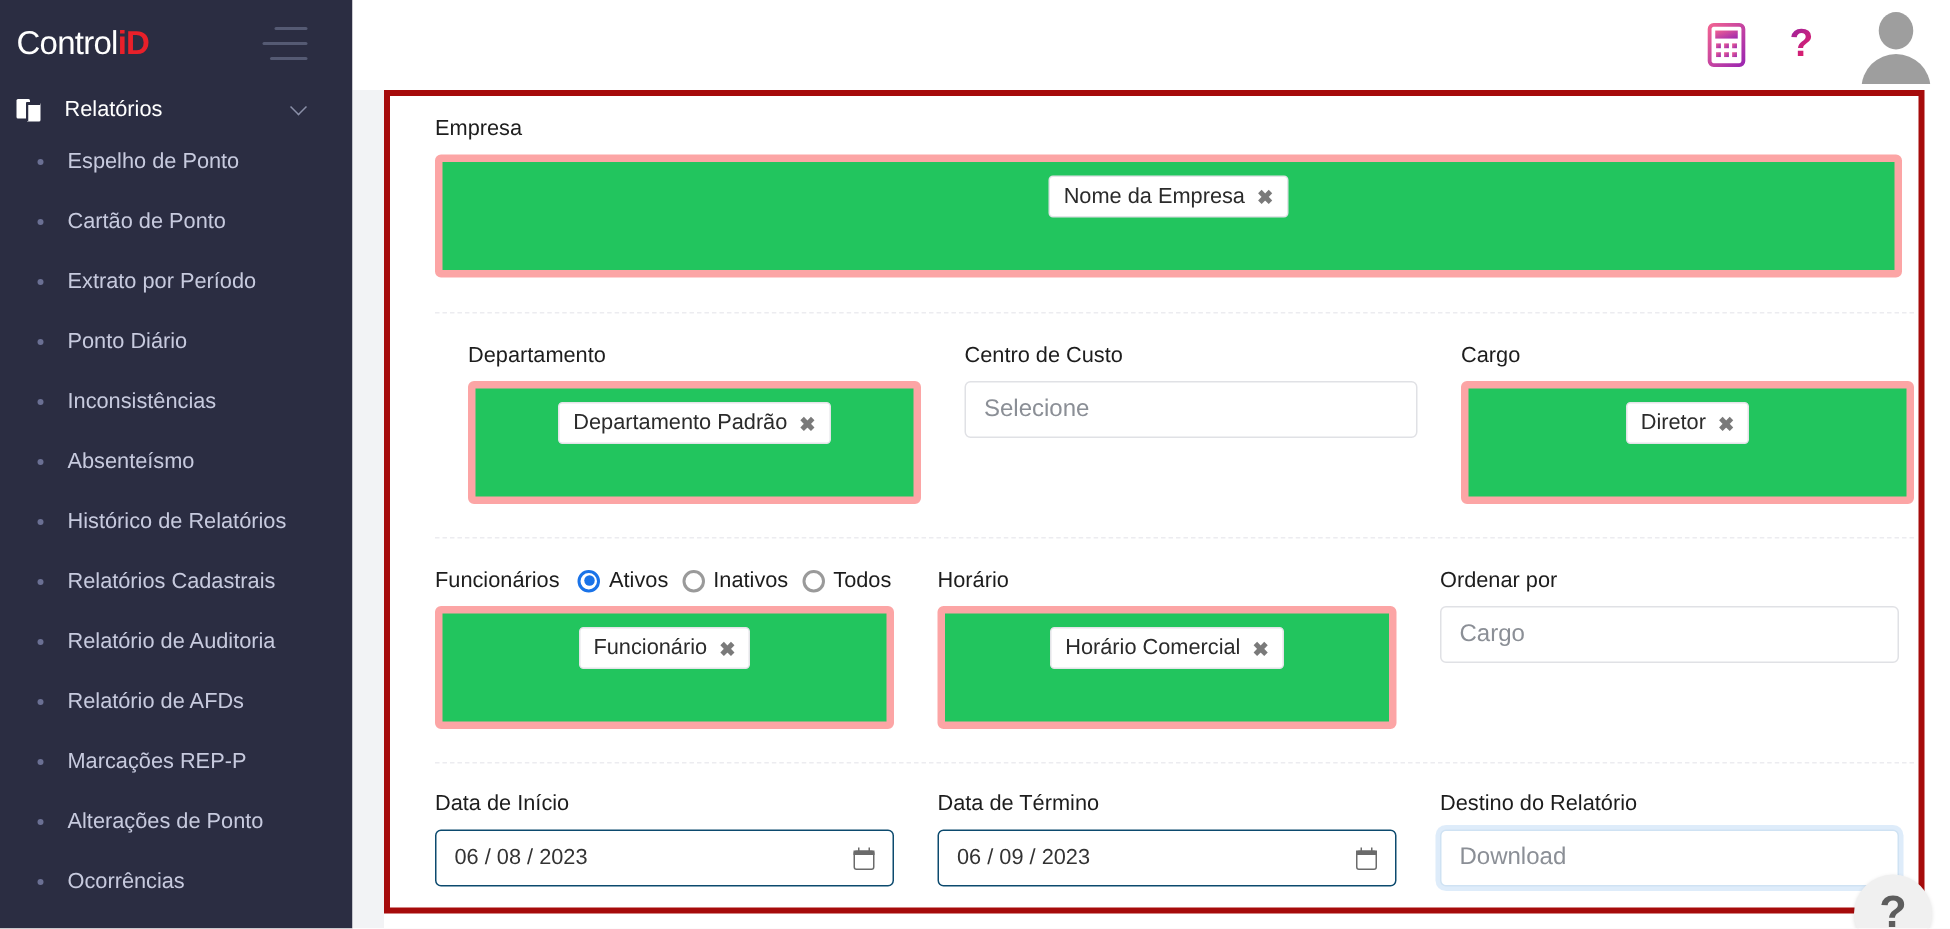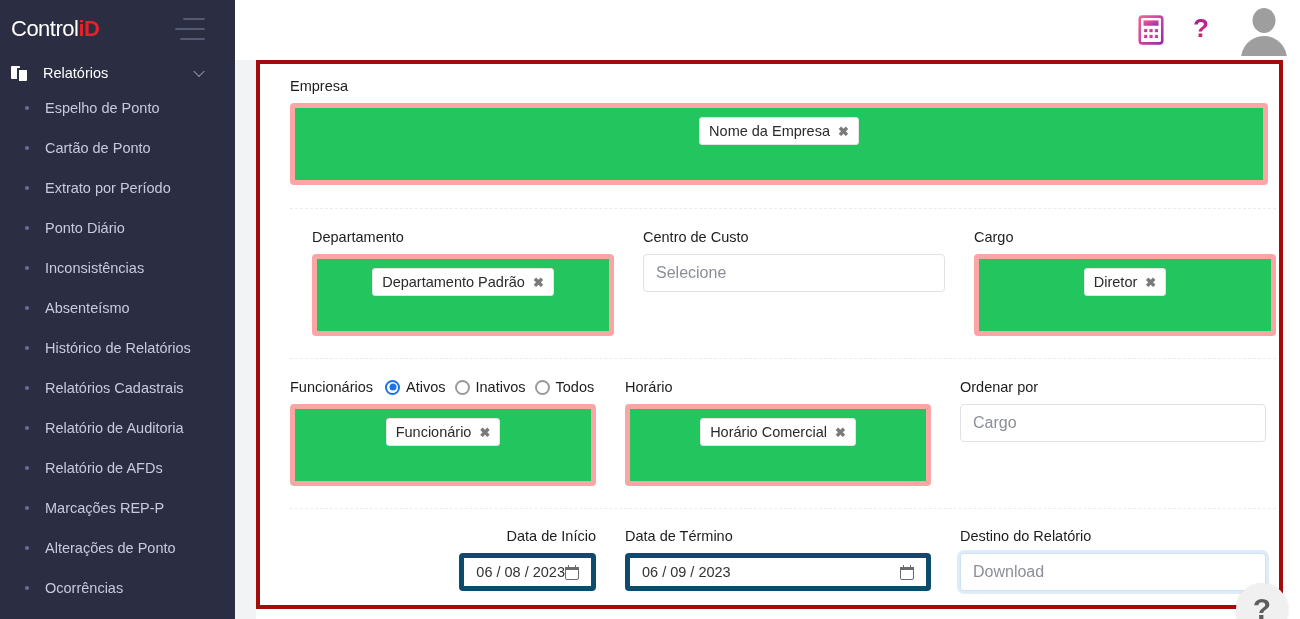--- a/index.html
+++ b/index.html
@@ -192,21 +192,21 @@
   }
   .radio-opt.on .radio-dot { border-color: #1a73e8; }
   .radio-opt.on .radio-dot::after {
     content: ""; position: absolute; left: 50%; top: 50%;
     transform: translate(-50%,-50%);
     width: 7px; height: 7px; border-radius: 50%; background: #1a73e8;
   }
 
   
   .datebox {
-    border: 5px solid #0c4a6e; border-radius: 4px; background: #fff;
+    border: 1px solid #0c4a6e; border-radius: 4px; background: #fff;
     height: 38px; display: flex; align-items: center; justify-content: space-between;
     padding: 0 12px;
     font-size: 14.5px; color: #333;
   }
   .cal-ico { width: 14px; height: 15px; position: relative; flex: 0 0 14px; }
   .cal-ico .fr { position: absolute; inset: 2px 0 0 0; border: 1.4px solid #6b6b6b; border-radius: 2px; }
   .cal-ico .tp { position: absolute; left: 0; top: 2px; width: 100%; height: 3.5px; background: #6b6b6b; }
   .cal-ico .p1 { position: absolute; left: 3px; top: 0; width: 1.4px; height: 4px; background: #6b6b6b; }
   .cal-ico .p2 { position: absolute; right: 3px; top: 0; width: 1.4px; height: 4px; background: #6b6b6b; }
 
@@ -429,21 +429,21 @@
           <span class="flabel">Ordenar por</span>
           <div class="selbox">
             <span>Cargo</span>
           </div>
         </div>
       </div>
 
       <div class="sep" style="margin-top:22px;"></div>
 
       <div class="row" style="margin-top:19px;">
-        <div class="field" style="width:306px;align-items:flex-end;">
+        <div class="field" style="width:306px;">
           <span class="flabel">Data de Início</span>
           <div class="datebox">
             <span>06 / 08 / 2023</span>
             <span class="cal-ico">
               <span class="fr"></span>
                 <span class="tp"></span>
                 <span class="p1"></span>
                 <span class="p2"></span>
             </span>
           </div>

